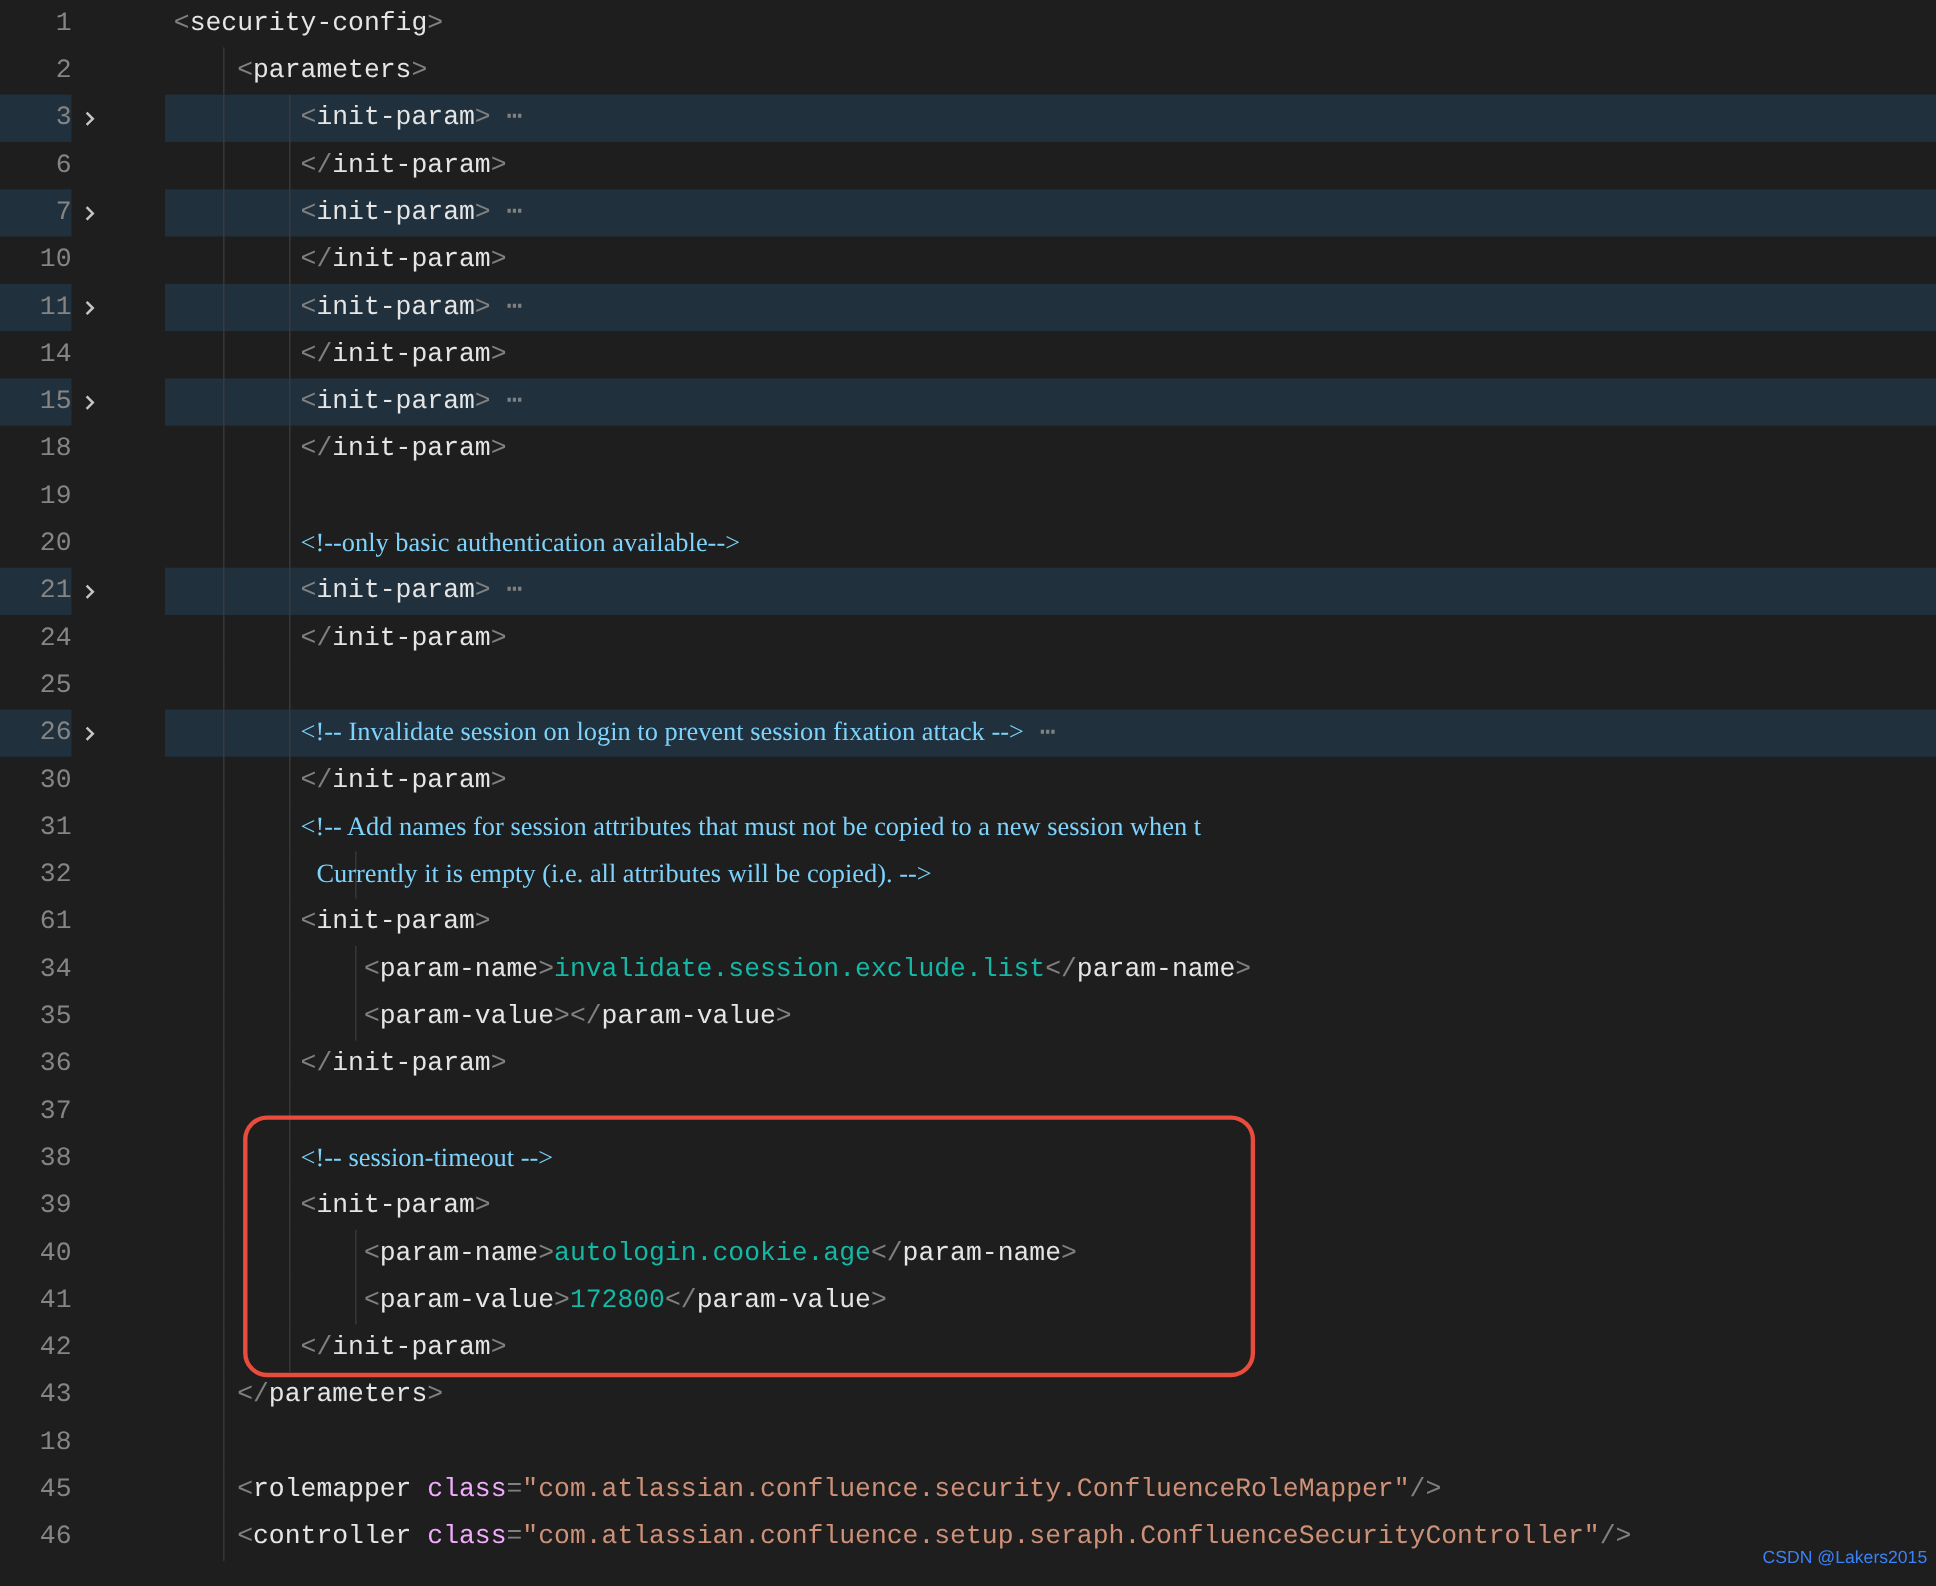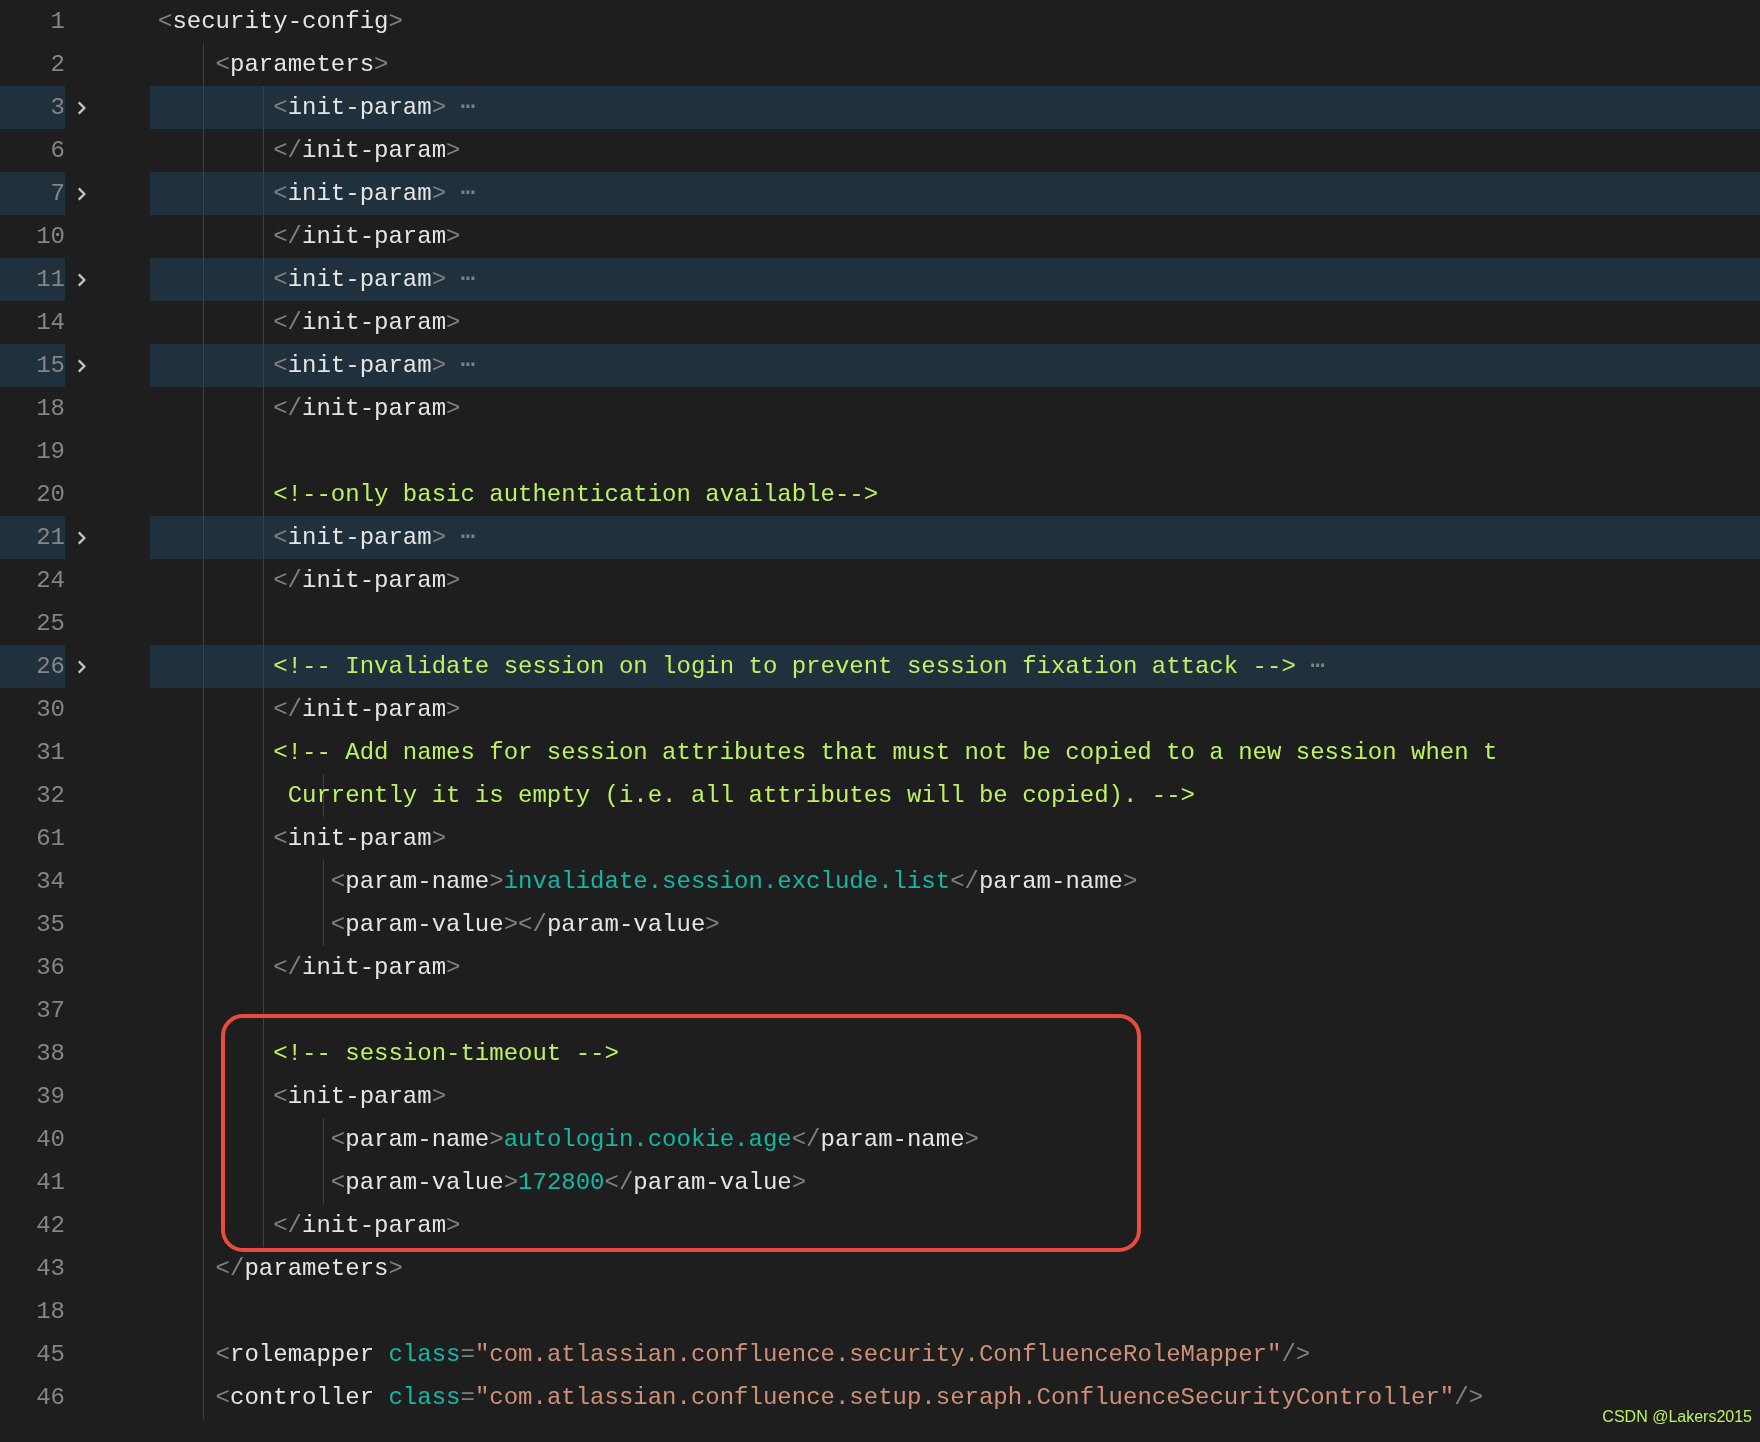--- a/index.html
+++ b/index.html
@@ -64,39 +64,39 @@
     z-index: 0;
   }
   .ig1 { left: 53px; }  
   .ig2 { left: 113px; } 
   .ig3 { left: 173px; } 
   .content { position: relative; z-index: 1; }
 
   
   .punct   { color: #808080; }
   .tag     { color: #e5e5e5; }
-  .attr    { color: #14b8a6; }
+  .attr    { color: #f0abfc; }
   .string  { color: #ce9178; }
   .text    { color: #14b8a6; }
-  .comment { color: #bef264; }
+  .comment { color: #7dd3fc; font-family: Liberation Serif, serif; }
   .ellipsis{ color: #808080; }
 
   .highlight-box {
     position: absolute;
     border: 4px solid #e74c3c;
     border-radius: 22px;
     pointer-events: none;
     z-index: 5;
   }
   .watermark {
     position: absolute;
     right: 8px;
     bottom: 4px;
     font-size: 16px;
-    color: #bef264;
+    color: #3b82f6;
     font-family: Arial, sans-serif;
   }
 </style>
 </head>
 <body>
 
 <div class="editor">
   <div class="gutter" id="gutter">
       <div class="gutter-row"><span class="gutter-num">1</span></div>
       <div class="gutter-row"><span class="gutter-num">2</span></div>

